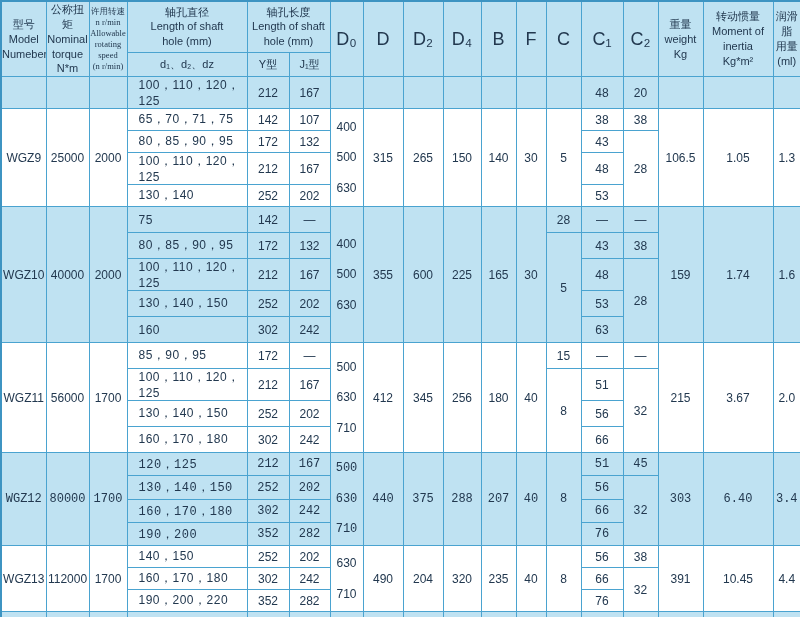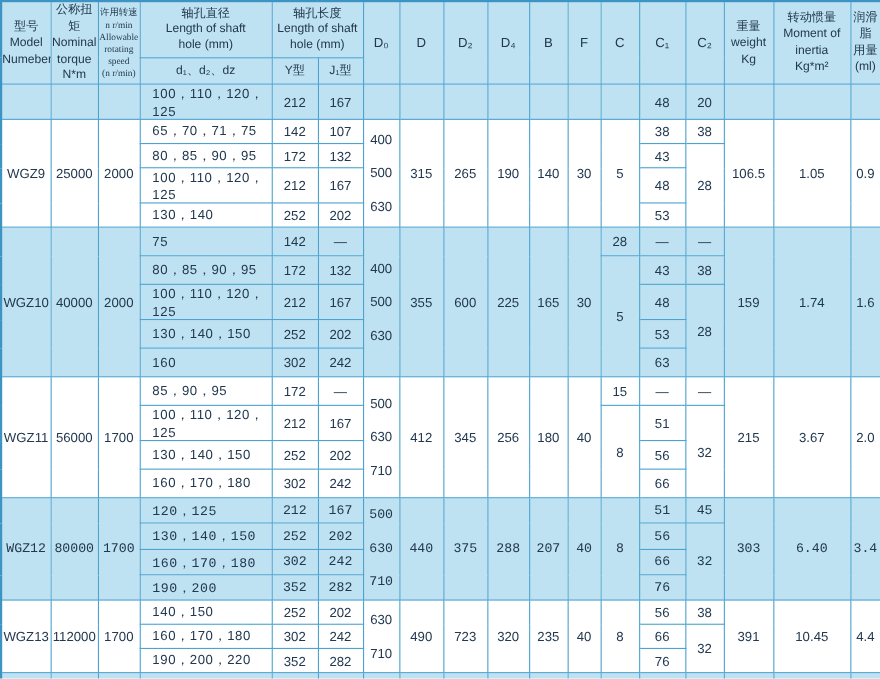--- a/index.html
+++ b/index.html
@@ -7,21 +7,21 @@
   table{
     border-collapse:collapse;table-layout:fixed;width:800px;height:617px;
     font-family:"Liberation Sans","DejaVu Sans",sans-serif;color:#22384f;
     border:2px solid #3d94c2;
   }
   td,th{
     border:1px solid #4aa3d0;text-align:center;vertical-align:middle;
     font-size:12px;font-weight:normal;padding:0;overflow:hidden;white-space:pre-line;
   }
   thead th{background:#bfe2f2;font-size:11px;line-height:1.35;}
-  thead th.sym{font-size:12px;}
+  thead th.sym{font-size:18px;}
   thead th.small{font-size:8.5px;line-height:1.3;font-family:Liberation Serif, serif;}
   thead tr.h1{height:40px;}
   thead tr.h2{height:22px;}
   tr.blue td{background:#bfe2f2;}
   td.left{text-align:left;padding-left:11px;letter-spacing:0.5px;}
   td.multi{line-height:2.55;}
   tr.hp td{height:25px;}
   tr.h9 td{height:21px;}
   tr.h10 td{height:25px;}
   tr.h11 td{height:25px;}
@@ -127,29 +127,29 @@
           <td rowspan="4">25000</td>
           <td rowspan="4">2000</td>
           <td class="left">65，70，71，75</td>
           <td>142</td>
           <td>107</td>
           <td rowspan="4" class="multi">400
 500
 630</td>
           <td rowspan="4">315</td>
           <td rowspan="4">265</td>
-          <td rowspan="4">190</td>
+          <td rowspan="4">150</td>
           <td rowspan="4">140</td>
           <td rowspan="4">30</td>
           <td rowspan="4">5</td>
           <td>38</td>
           <td>38</td>
           <td rowspan="4">106.5</td>
           <td rowspan="4">1.05</td>
-          <td rowspan="4">0.9</td>
+          <td rowspan="4">1.3</td>
         </tr>
         <tr class="h9">
           <td class="left">80，85，90，95</td>
           <td>172</td>
           <td>132</td>
           <td>43</td>
           <td rowspan="3">28</td>
         </tr>
         <tr class="h9">
           <td class="left">100，110，120，125</td>
@@ -298,21 +298,21 @@
         <tr class="h13">
           <td rowspan="3">WGZ13</td>
           <td rowspan="3">112000</td>
           <td rowspan="3">1700</td>
           <td class="left">140，150</td>
           <td>252</td>
           <td>202</td>
           <td rowspan="3" class="multi">630
 710</td>
           <td rowspan="3">490</td>
-          <td rowspan="3">723</td>
+          <td rowspan="3">204</td>
           <td rowspan="3">320</td>
           <td rowspan="3">235</td>
           <td rowspan="3">40</td>
           <td rowspan="3">8</td>
           <td>56</td>
           <td>38</td>
           <td rowspan="3">391</td>
           <td rowspan="3">10.45</td>
           <td rowspan="3">4.4</td>
         </tr>

